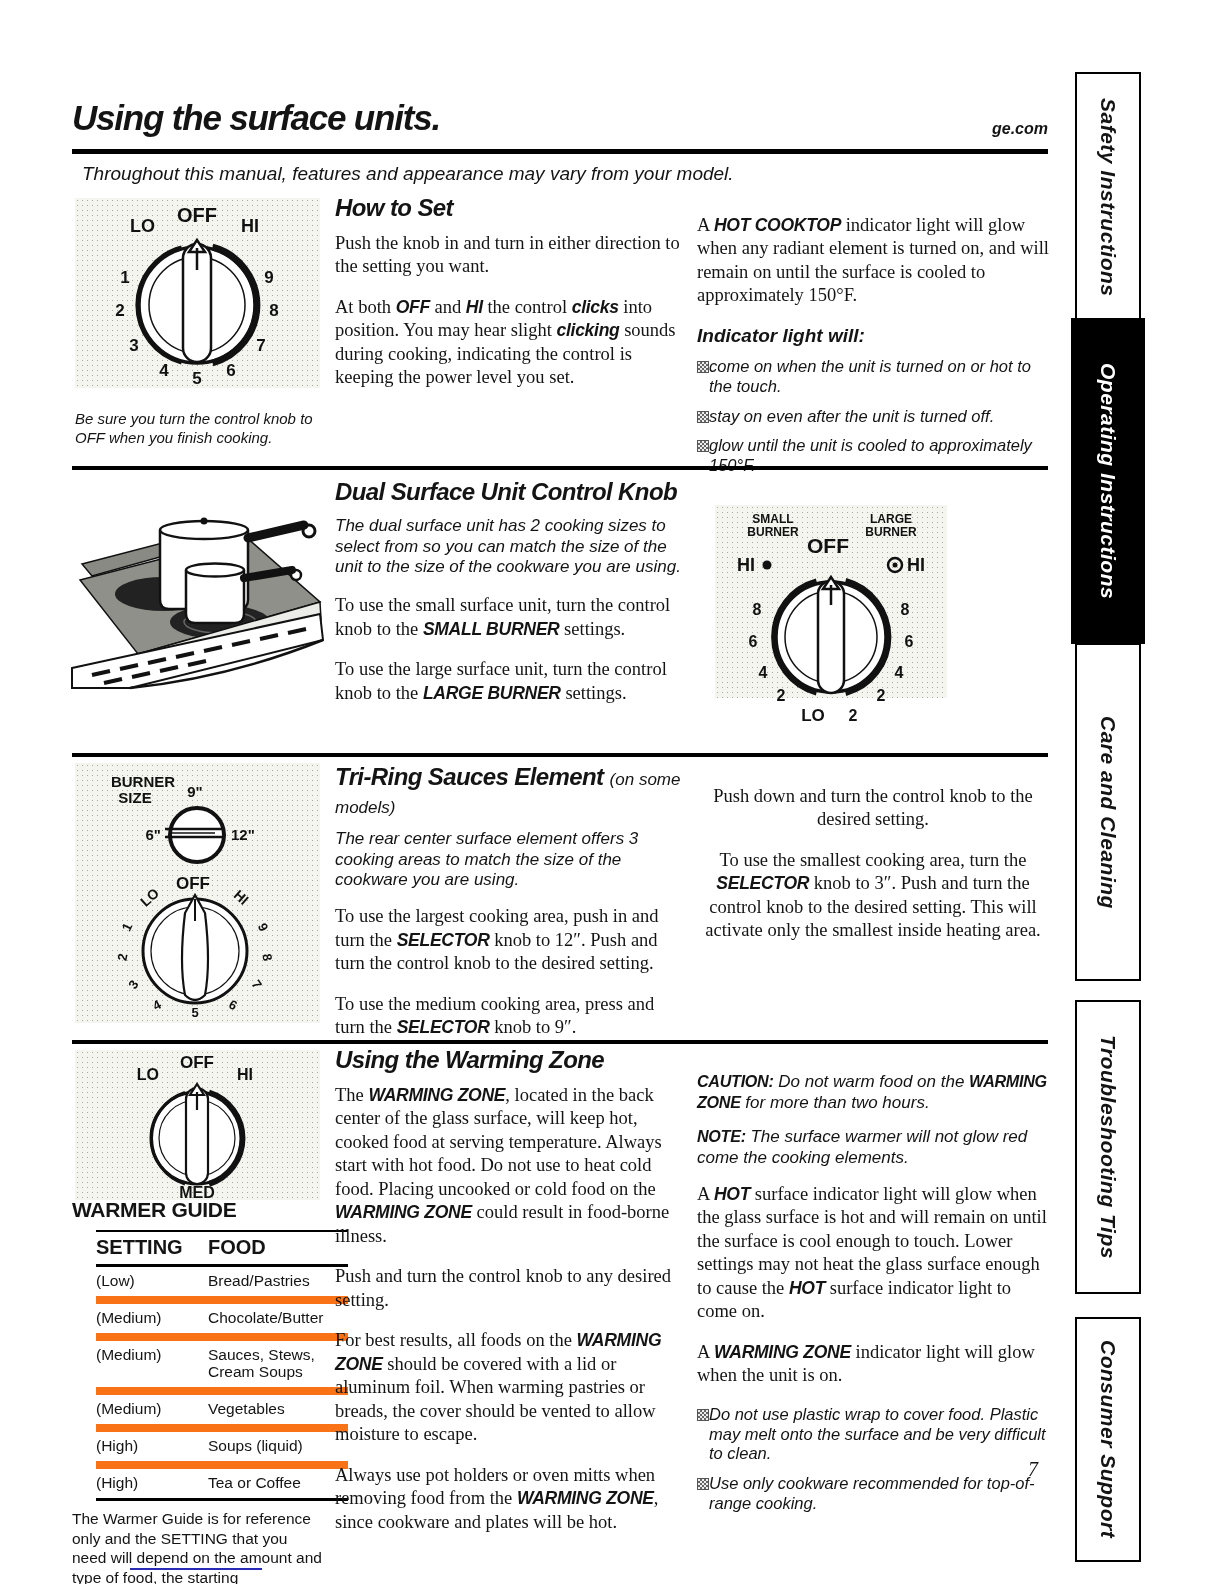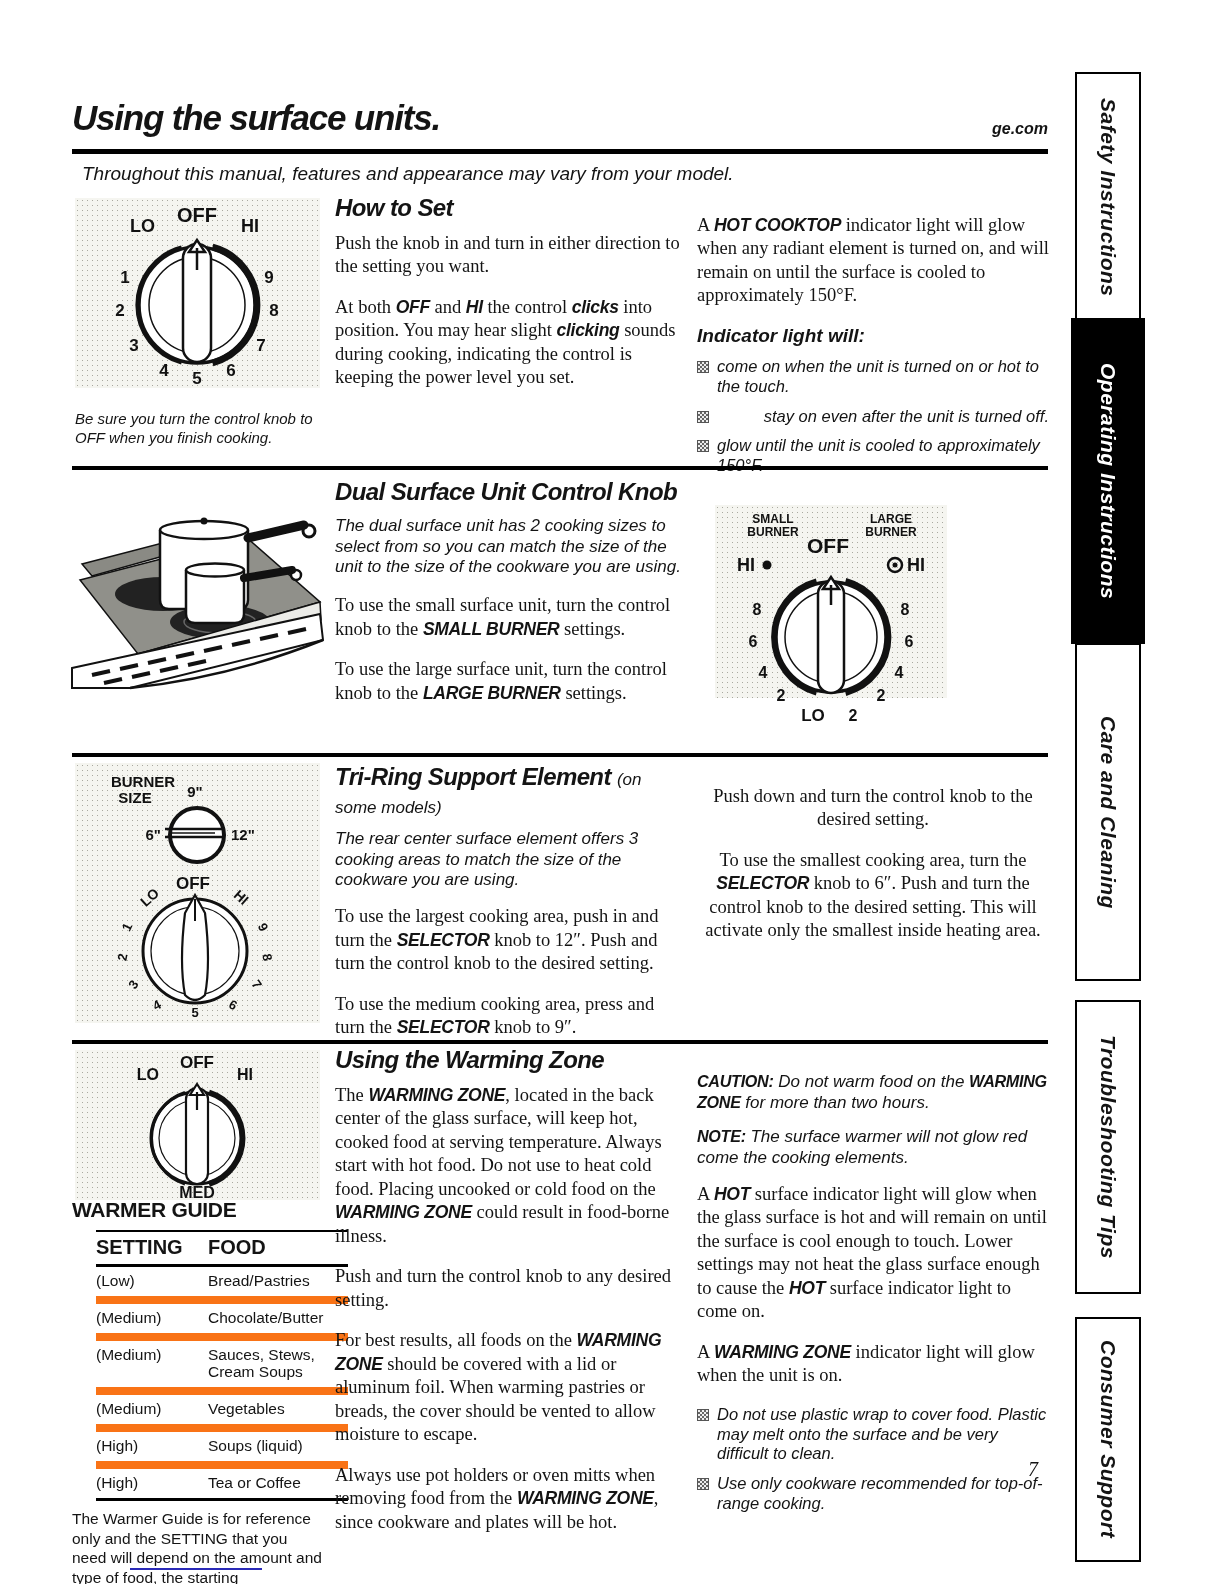--- a/index.html
+++ b/index.html
@@ -19,22 +19,22 @@
   .ser{font-size:18.5px;line-height:1.27;}
   .ser p{margin:0 0 17px 0;}
   .iti{font-family:"Liberation Sans",sans-serif;font-style:italic;font-size:17px;line-height:1.22;}
   .iti p{margin:0 0 14px 0;}
   .brun{font-family:"Liberation Sans",sans-serif;font-weight:bold;font-style:italic;
         letter-spacing:-0.3px;font-size:0.95em;}
   .caption{font-family:"Liberation Sans",sans-serif;font-style:italic;font-size:15px;line-height:1.25;}
   .stipple{background-color:#f5f5f0;
            background-image:radial-gradient(#a9a9a0 0.7px, transparent 0.8px);
            background-size:5px 5px;}
-  .bi{display:flex;gap:8px;margin-bottom:10px;font-family:"Liberation Sans",sans-serif;
-      font-style:italic;font-size:16.5px;line-height:1.2;justify-content:space-between;}
+  .bi{display:flex;gap:0;margin-bottom:10px;font-family:"Liberation Sans",sans-serif;
+      font-style:italic;font-size:16.5px;line-height:1.2;}
   .sq{flex:0 0 auto;width:10px;height:10px;margin-top:4px;border:1px solid #555;
       background-image:repeating-conic-gradient(#666 0% 25%, #eee 0% 50%);background-size:4px 4px;}
   .divider{left:72px;width:976px;height:4px;background:#000;}
   .tab{left:1075px;width:62px;border:2px solid #000;background:#fff;
        display:flex;align-items:center;justify-content:center;}
   .tab span{writing-mode:vertical-rl;font-family:"Liberation Sans",sans-serif;font-style:italic;
             font-weight:bold;font-size:21px;white-space:nowrap;letter-spacing:0.5px;}
   .tab.active{background:#000;color:#fff;left:1071px;width:70px;border:2px solid #000;}
   .wg-title{font-family:"Liberation Sans",sans-serif;font-weight:bold;font-size:21px;letter-spacing:-0.3px;}
   table.wg{border-collapse:collapse;width:252px;margin-top:8px;margin-left:24px;}
@@ -217,35 +217,35 @@
     <text x="120" y="254" font-size="13" text-anchor="middle">5</text>
     <text x="156" y="246" font-size="13" text-anchor="middle" transform="rotate(28 156 246)">6</text>
     <text x="178" y="224" font-size="13" text-anchor="middle" transform="rotate(55 178 224)">7</text>
     <text x="188" y="195" font-size="13" text-anchor="middle" transform="rotate(80 188 195)">8</text>
     <text x="184" y="166" font-size="13" text-anchor="middle" transform="rotate(65 184 166)">9</text>
   </svg>
 </div>
 
 <div class="abs" style="left:335px;top:763px;width:350px;">
   <div class="h2">
-    <span>Tri-Ring Support Element</span>
+    <span>Tri-Ring Sauces Element</span>
     <span class="suffix">(on some models)</span>
   </div>
   <div class="iti">
       <p>The rear center surface element offers 3 cooking areas to match the size of the cookware you are using.</p>
     </div>
   <div class="ser" style="margin-top:0;">
     <p><span>To use the largest cooking area, push in and turn the </span><span class="brun">SELECTOR</span><span> knob to 12″. Push and turn the control knob to the desired setting.</span></p>
     <p><span>To use the medium cooking area, press and turn the </span><span class="brun">SELECTOR</span><span> knob to 9″.</span></p>
   </div>
 </div>
 
 <div class="abs ser" style="left:697px;top:785px;width:352px;text-align:center;">
   <p><span>Push down and turn the control knob to the desired setting.</span></p>
-  <p><span>To use the smallest cooking area, turn the </span><span class="brun">SELECTOR</span><span> knob to 6″. Push and turn the control knob to the desired setting. This will activate only the smallest inside heating area.</span></p>
+  <p><span>To use the smallest cooking area, turn the </span><span class="brun">SELECTOR</span><span> knob to 3″. Push and turn the control knob to the desired setting. This will activate only the smallest inside heating area.</span></p>
 </div>
 
 <div class="abs divider" style="top:1040px;"></div>
 
 <div class="abs stipple" style="left:75px;top:1050px;width:245px;height:150px;">
   <svg width="245" height="150" viewBox="0 0 245 150">
     <circle cx="122" cy="88" r="46" fill="#fff" stroke="#111" stroke-width="3"></circle>
     <path d="M 134 42.5 A 48 48 0 0 1 134 134" fill="none" stroke="#111" stroke-width="6"></path>
     <path d="M 110 134 A 48 48 0 0 1 110 42.5" fill="none" stroke="#111" stroke-width="3"></path>
     <circle cx="122" cy="88" r="38" fill="#fff" stroke="#111" stroke-width="1.2"></circle>

